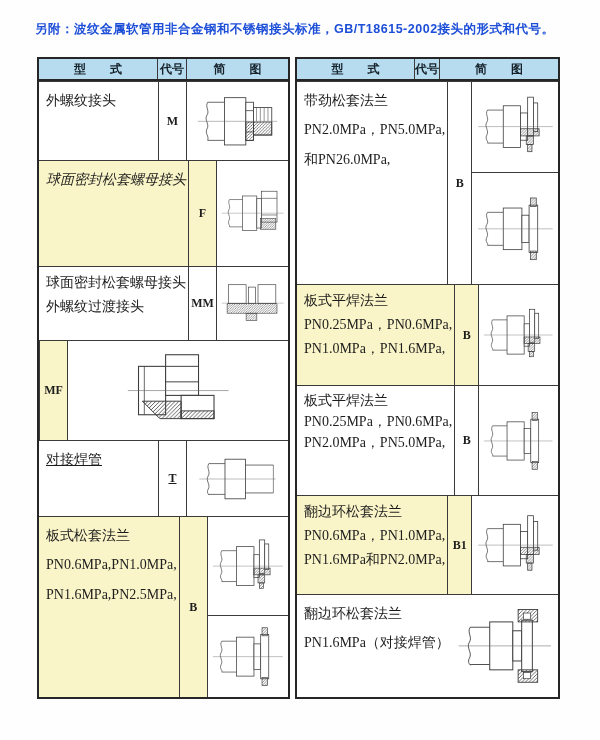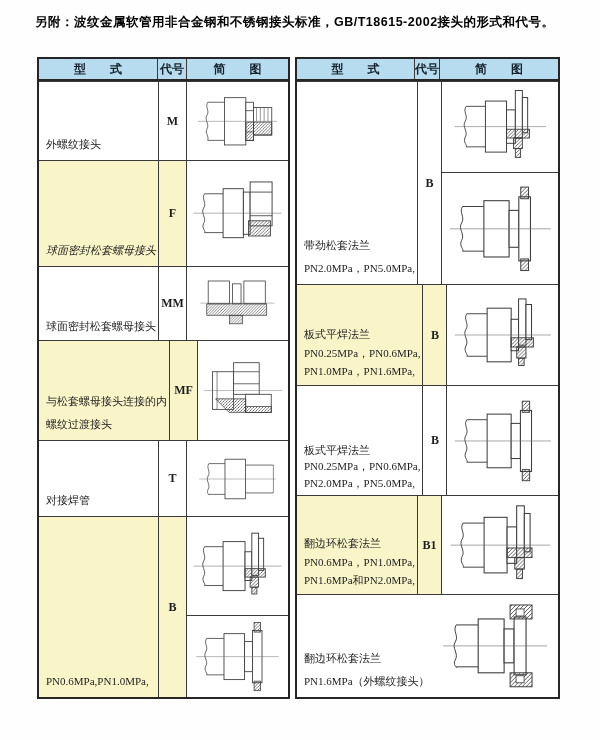--- a/index.html
+++ b/index.html
@@ -5,23 +5,23 @@
   * { box-sizing: border-box; margin: 0; padding: 0; }
   html,body { width:600px; height:740px; }
   body {
     background:#ffffff;
     font-family:"Liberation Sans", sans-serif;
     position:relative;
     color:#1c1c1c;
   }
   .page { position:absolute; inset:0; background:#fefefe; }
   .title {
-    position:absolute; left:35px; top:14px;
+    position:absolute; left:35px; top:21px;
     font-size:12.5px; font-weight:700; letter-spacing:.5px;
-    color:#000000; white-space:nowrap;
+    color:#1d4ed8; white-space:nowrap;
   }
   .half {
     position:absolute; top:57px; height:642px;
     border:2px solid #262626; background:#fff;
     display:flex; flex-direction:column; overflow:hidden;
   }
   #left-half  { left:37px;  width:253px; }
   #right-half { left:295px; width:265px; }
 
   .hrow {
@@ -33,24 +33,24 @@
     display:flex; align-items:center; justify-content:center;
     font-size:12px; font-weight:700; color:#15222b;
     border-right:1px solid #3a3a3a; white-space:nowrap; overflow:hidden;
   }
   .hcell:last-child { border-right:none; }
 
   .row { display:flex; border-top:1px solid #3a3a3a; background:#fff; }
   .row:first-of-type { border-top:none; }
 
   .cell-type {
-    display:flex; flex-direction:column; justify-content:flex-end;
+    display:flex; flex-direction:column; justify-content:flex-start;
     padding:4px 2px 4px 7px;
     font-family:"Liberation Serif","DejaVu Serif",serif;
-    font-size:11px; color:#1d1d1d; overflow:visible;
+    font-size:14px; color:#1d1d1d; overflow:visible;
   }
   .cell-type .ln { white-space:nowrap; }
   .cell-code {
     display:flex; align-items:center; justify-content:center;
     border-left:1px solid #3a3a3a; border-right:1px solid #3a3a3a;
     font-family:"Liberation Serif","DejaVu Serif",serif;
     font-weight:700; font-size:12px; color:#1d1d1d;
   }
   .cell-diagram { flex:1; display:flex; flex-direction:column; background:#fff; }
   .subcell {
@@ -131,20 +131,21 @@
                 <rect x="68" y="54" width="26" height="18" fill="url(#h2)" stroke="#3c3c3c" stroke-width="1"></rect>
                 <line x1="3" y1="45" x2="107" y2="45" stroke="#666" stroke-width="0.6"></line>
               </svg>
             </span>
           </div>
         </div>
       </div>
       <div class="row" style="flex: 0 0 74px; height: 74px;">
         <div class="cell-type" style="flex: 0 0 119px; line-height: 1.7;">
           <div class="ln">球面密封松套螺母接头</div>
+          <div class="ln">外螺纹过渡接头</div>
         </div>
         <div class="cell-code" style="flex: 0 0 29px;">MM</div>
         <div class="cell-diagram">
           <div class="subcell" style="flex: 1 1 0%;">
             <span style="display: flex; width: 100%; height: 100%; align-items: center; justify-content: center;">
               <svg viewBox="0 0 110 90" preserveAspectRatio="xMidYMid meet">
                 <defs>
                   <pattern id="h3" patternUnits="userSpaceOnUse" width="4" height="4">
                     <path d="M0 4 L4 0" stroke="#4a4a4a" stroke-width="0.9"></path>
                   </pattern>
@@ -154,24 +155,20 @@
                 <rect x="48" y="18" width="12" height="28" fill="#fff" stroke="#3c3c3c" stroke-width="1.1"></rect>
                 <rect x="12" y="46" width="84" height="16" fill="url(#h3)" stroke="#3c3c3c" stroke-width="1"></rect>
                 <rect x="44" y="62" width="18" height="12" fill="url(#h3)" stroke="#3c3c3c" stroke-width="1"></rect>
                 <line x1="3" y1="45" x2="107" y2="45" stroke="#666" stroke-width="0.6"></line>
               </svg>
             </span>
           </div>
         </div>
       </div>
       <div class="row hl" style="flex: 0 0 100px; height: 100px;">
-        <div class="cell-type" style="flex: 0 0 119px; line-height: 2.1;">
-          <div class="ln">与松套螺母接头连接的内</div>
-          <div class="ln">螺纹过渡接头</div>
-        </div>
         <div class="cell-code" style="flex: 0 0 29px;">MF</div>
         <div class="cell-diagram">
           <div class="subcell" style="flex: 1 1 0%;">
             <span style="display: flex; width: 100%; height: 100%; align-items: center; justify-content: center;">
               <svg viewBox="0 0 110 90" preserveAspectRatio="xMidYMid meet">
                 <defs>
                   <pattern id="h4" patternUnits="userSpaceOnUse" width="4" height="4">
                     <path d="M0 4 L4 0" stroke="#4a4a4a" stroke-width="0.9"></path>
                   </pattern>
                 </defs>
@@ -182,21 +179,21 @@
                 <line x1="42" y1="36" x2="76" y2="36" stroke="#3c3c3c" stroke-width="1"></line>
                 <rect x="58" y="50" width="34" height="24" fill="#fff" stroke="#3c3c3c" stroke-width="1.1"></rect>
                 <rect x="58" y="66" width="34" height="8" fill="url(#h4)" stroke="#3c3c3c" stroke-width="1"></rect>
                 <path d="M18 56 L58 56 L58 74 L36 74 Z" fill="url(#h4)" stroke="#3c3c3c" stroke-width="1"></path>
                 <line x1="3" y1="45" x2="107" y2="45" stroke="#666" stroke-width="0.6"></line>
               </svg>
             </span>
           </div>
         </div>
       </div>
-      <div class="row" style="flex: 0 0 76px; height: 76px;">
+      <div class="row" style="flex: 0 0 76px; height: 76px; text-decoration: underline;">
         <div class="cell-type" style="flex: 0 0 119px; line-height: 2.1;">
           <div class="ln">对接焊管</div>
         </div>
         <div class="cell-code" style="flex: 0 0 29px;">T</div>
         <div class="cell-diagram">
           <div class="subcell" style="flex: 1 1 0%;">
             <span style="display: flex; width: 100%; height: 100%; align-items: center; justify-content: center;">
               <svg viewBox="0 0 110 90" preserveAspectRatio="xMidYMid meet">
                 <defs>
                   <pattern id="h5" patternUnits="userSpaceOnUse" width="4" height="4">
@@ -211,21 +208,23 @@
                 <line x1="66" y1="64" x2="104" y2="64" stroke="#3c3c3c" stroke-width="1"></line>
                 <line x1="104" y1="26" x2="104" y2="64" stroke="#3c3c3c" stroke-width="0.8"></line>
                 <line x1="3" y1="45" x2="107" y2="45" stroke="#666" stroke-width="0.6"></line>
               </svg>
             </span>
           </div>
         </div>
       </div>
       <div class="row hl" style="flex: 0 0 181px; height: 181px;">
         <div class="cell-type" style="flex: 0 0 119px; line-height: 2.1;">
+          <div class="ln">板式松套法兰</div>
           <div class="ln">PN0.6MPa,PN1.0MPa,</div>
+          <div class="ln">PN1.6MPa,PN2.5MPa,</div>
         </div>
         <div class="cell-code" style="flex: 0 0 29px;">B</div>
         <div class="cell-diagram">
           <div class="subcell split" style="flex: 0 0 99px;">
             <span style="display: flex; width: 100%; height: 100%; align-items: center; justify-content: center;">
               <svg viewBox="0 0 110 90" preserveAspectRatio="xMidYMid meet">
                 <defs>
                   <pattern id="h6" patternUnits="userSpaceOnUse" width="4" height="4">
                     <path d="M0 4 L4 0" stroke="#4a4a4a" stroke-width="0.9"></path>
                   </pattern>
@@ -270,20 +269,21 @@
   <div class="half" id="right-half">
       <div class="hrow">
         <div class="hcell" style="flex: 0 0 118px;">型　　式</div>
         <div class="hcell" style="flex: 0 0 25px;">代号</div>
         <div class="hcell" style="flex: 1 1 0%;">简　　图</div>
       </div>
       <div class="row" style="flex: 0 0 203px; height: 203px;">
         <div class="cell-type" style="flex: 0 0 118px; line-height: 2.1;">
           <div class="ln">带劲松套法兰</div>
           <div class="ln">PN2.0MPa，PN5.0MPa,</div>
+          <div class="ln">和PN26.0MPa,</div>
         </div>
         <div class="cell-code" style="flex: 0 0 25px;">B</div>
         <div class="cell-diagram">
           <div class="subcell split" style="flex: 0 0 91px;">
             <span style="display: flex; width: 100%; height: 100%; align-items: center; justify-content: center;">
               <svg viewBox="0 0 110 90" preserveAspectRatio="xMidYMid meet">
                 <defs>
                   <pattern id="h8" patternUnits="userSpaceOnUse" width="4" height="4">
                     <path d="M0 4 L4 0" stroke="#4a4a4a" stroke-width="0.9"></path>
                   </pattern>
@@ -414,21 +414,21 @@
                 <rect x="72" y="70" width="6" height="10" fill="url(#h12)" stroke="#3c3c3c" stroke-width="1"></rect>
                 <line x1="3" y1="45" x2="107" y2="45" stroke="#666" stroke-width="0.6"></line>
               </svg>
             </span>
           </div>
         </div>
       </div>
       <div class="row" style="flex: 0 0 103px; height: 103px;">
         <div class="cell-type" style="flex: 0 0 118px; line-height: 2.1;">
           <div class="ln">翻边环松套法兰</div>
-          <div class="ln">PN1.6MPa（外螺纹接头）</div>
+          <div class="ln">PN1.6MPa（对接焊管）</div>
         </div>
         <div class="cell-diagram">
           <div class="subcell" style="flex: 1 1 0%;">
             <span style="display: flex; width: 100%; height: 100%; align-items: center; justify-content: center;">
               <svg viewBox="0 0 110 90" preserveAspectRatio="xMidYMid meet">
                 <defs>
                   <pattern id="h13" patternUnits="userSpaceOnUse" width="4" height="4">
                     <path d="M0 4 L4 0" stroke="#4a4a4a" stroke-width="0.9"></path>
                   </pattern>
                 </defs>

